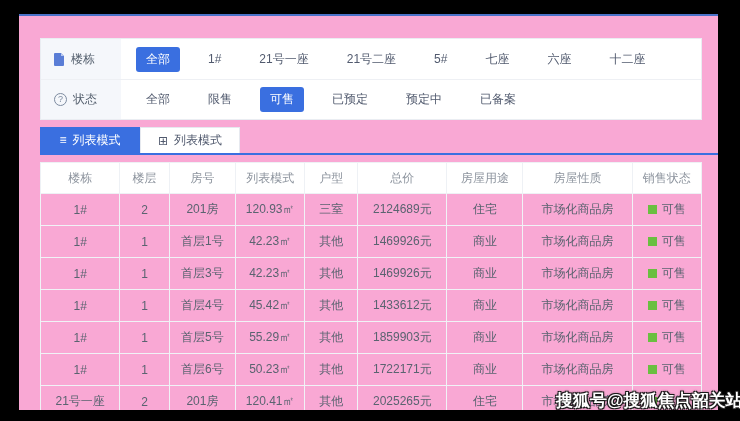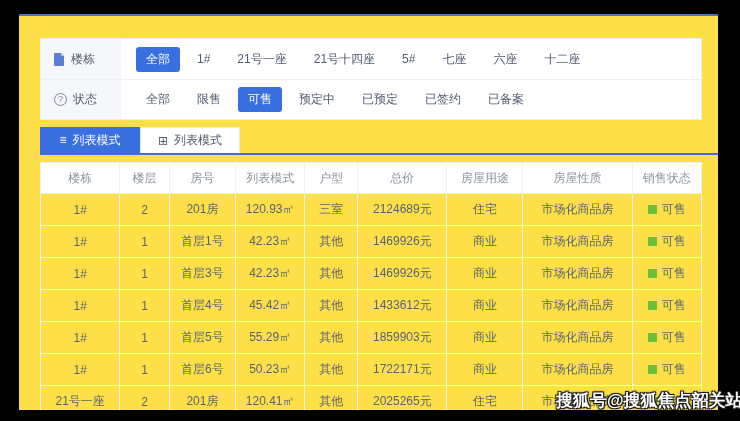--- a/index.html
+++ b/index.html
@@ -5,36 +5,36 @@
   * { margin:0; padding:0; box-sizing:border-box; }
   html,body { width:740px; height:421px; }
   body {
     position:relative;
     background:#000;
     font-family:"Liberation Sans","DejaVu Sans",sans-serif;
     overflow:hidden;
   }
   .panel {
     position:absolute; left:19px; top:14px; width:699px; height:396px;
-    background:#fde047; border-top:2px solid #4a72c8; overflow:hidden;
+    background:#f9a8d4; border-top:2px solid #4a72c8; overflow:hidden;
   }
   
   .filter-box {
     position:absolute; left:21px; top:22px; width:662px;
     border:1px solid #eaedf2; background:#fff;
   }
   .filter-row { display:flex; align-items:stretch; height:40px; }
   .filter-row + .filter-row { border-top:1px solid #eef0f4; }
   .filter-label {
     width:80px; background:#f5f7fb; display:flex; align-items:center;
     padding-left:13px; color:#55606e; font-size:12px; gap:6px; flex:none;
   }
   .filter-options { flex:1; display:flex; align-items:center; padding-left:15px; flex-wrap:nowrap; }
   .opt {
-    font-size:12px; color:#515a6e; padding:4px 10px; margin-right:7px;
+    font-size:12px; color:#515a6e; padding:4px 10px; margin-right:18px;
     border-radius:3px; cursor:pointer; white-space:nowrap;
   }
   .opt.sel { background:var(--accent,#3a6fe0); color:#fff; }
   
   .doc-icon { display:inline-block; width:11px; height:13px; position:relative; }
   .doc-icon svg { display:block; }
   .q-icon {
     display:inline-flex; width:13px; height:13px; border:1px solid #7d8ba0;
     border-radius:50%; color:#7d8ba0; font-size:9px; align-items:center;
     justify-content:center; line-height:1;
@@ -91,39 +91,38 @@
             <path d="M1 0 h6 l3 3 v9 a1 1 0 0 1 -1 1 h-8 a1 1 0 0 1 -1 -1 v-11 a1 1 0 0 1 1 -1 z" fill="#5a7dd6"></path>
             <path d="M7 0 l3 3 h-3 z" fill="#b9c9ef"></path>
           </svg>
         </span>
         <span>楼栋</span>
       </div>
       <div class="filter-options" id="building-options">
           <span class="opt sel">全部</span>
           <span class="opt">1#</span>
           <span class="opt">21号一座</span>
-          <span class="opt">21号十四座</span>
+          <span class="opt">21号二座</span>
           <span class="opt">5#</span>
           <span class="opt">七座</span>
           <span class="opt">六座</span>
           <span class="opt">十二座</span>
         </div>
     </div>
     <div class="filter-row">
       <div class="filter-label">
         <span class="q-icon">?</span>
         <span>状态</span>
       </div>
       <div class="filter-options" id="status-options">
           <span class="opt">全部</span>
           <span class="opt">限售</span>
           <span class="opt sel">可售</span>
+          <span class="opt">已预定</span>
           <span class="opt">预定中</span>
-          <span class="opt">已预定</span>
-          <span class="opt">已签约</span>
           <span class="opt">已备案</span>
         </div>
     </div>
   </div>
 
   <div class="tabs" id="tabs">
       <div class="tab active">
         <span class="tab-icon">≡</span>
         <span>列表模式</span>
       </div>

